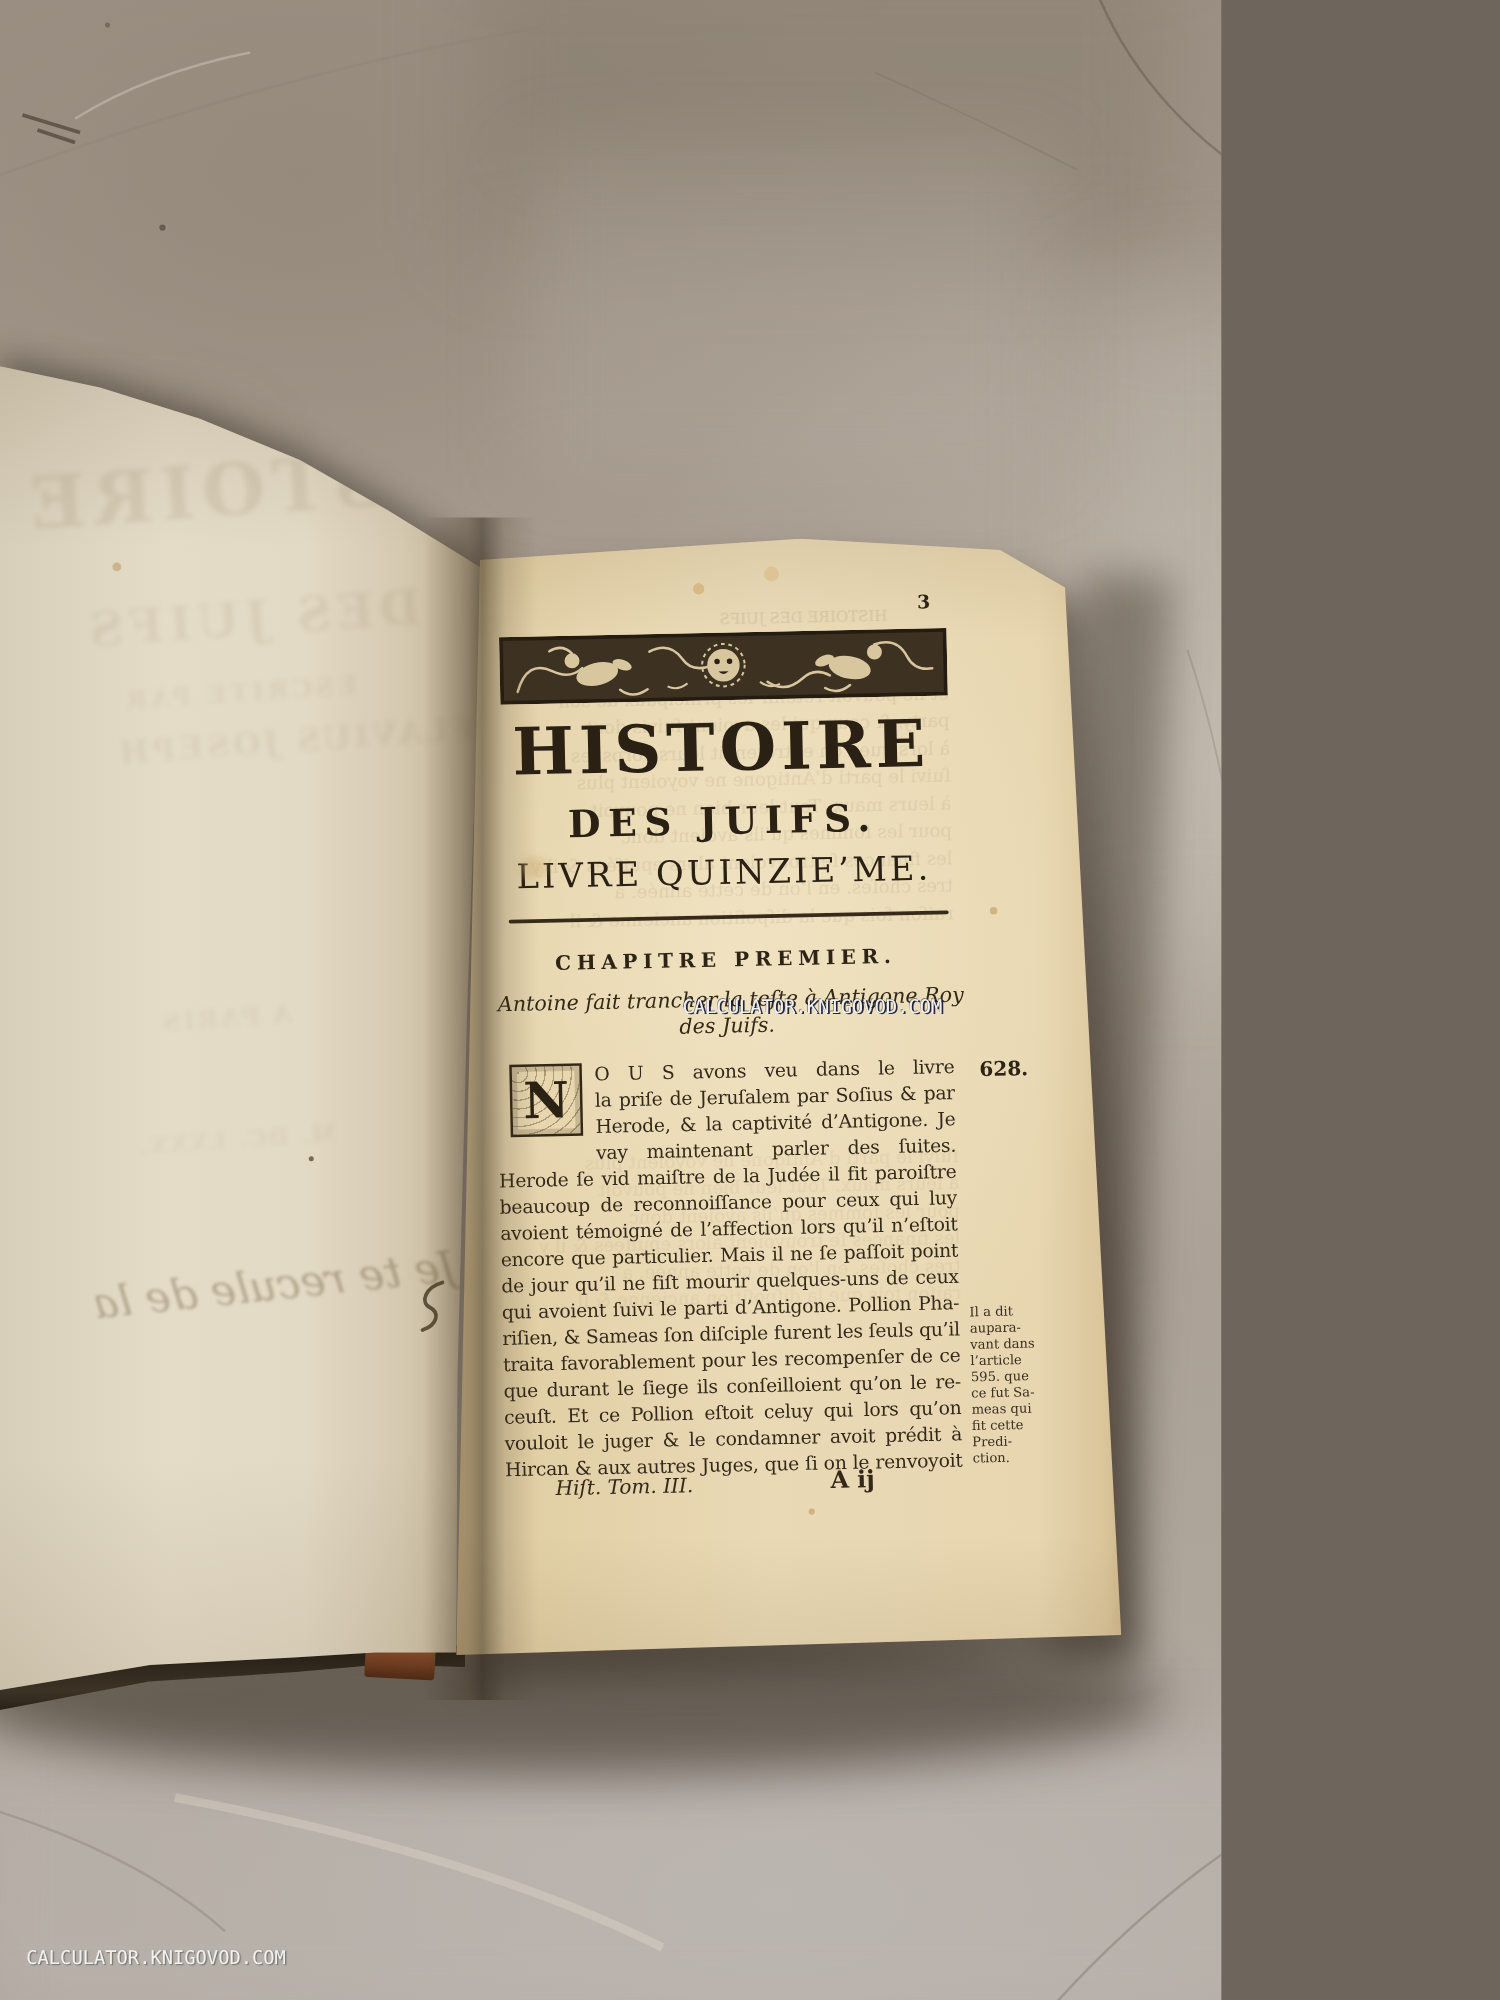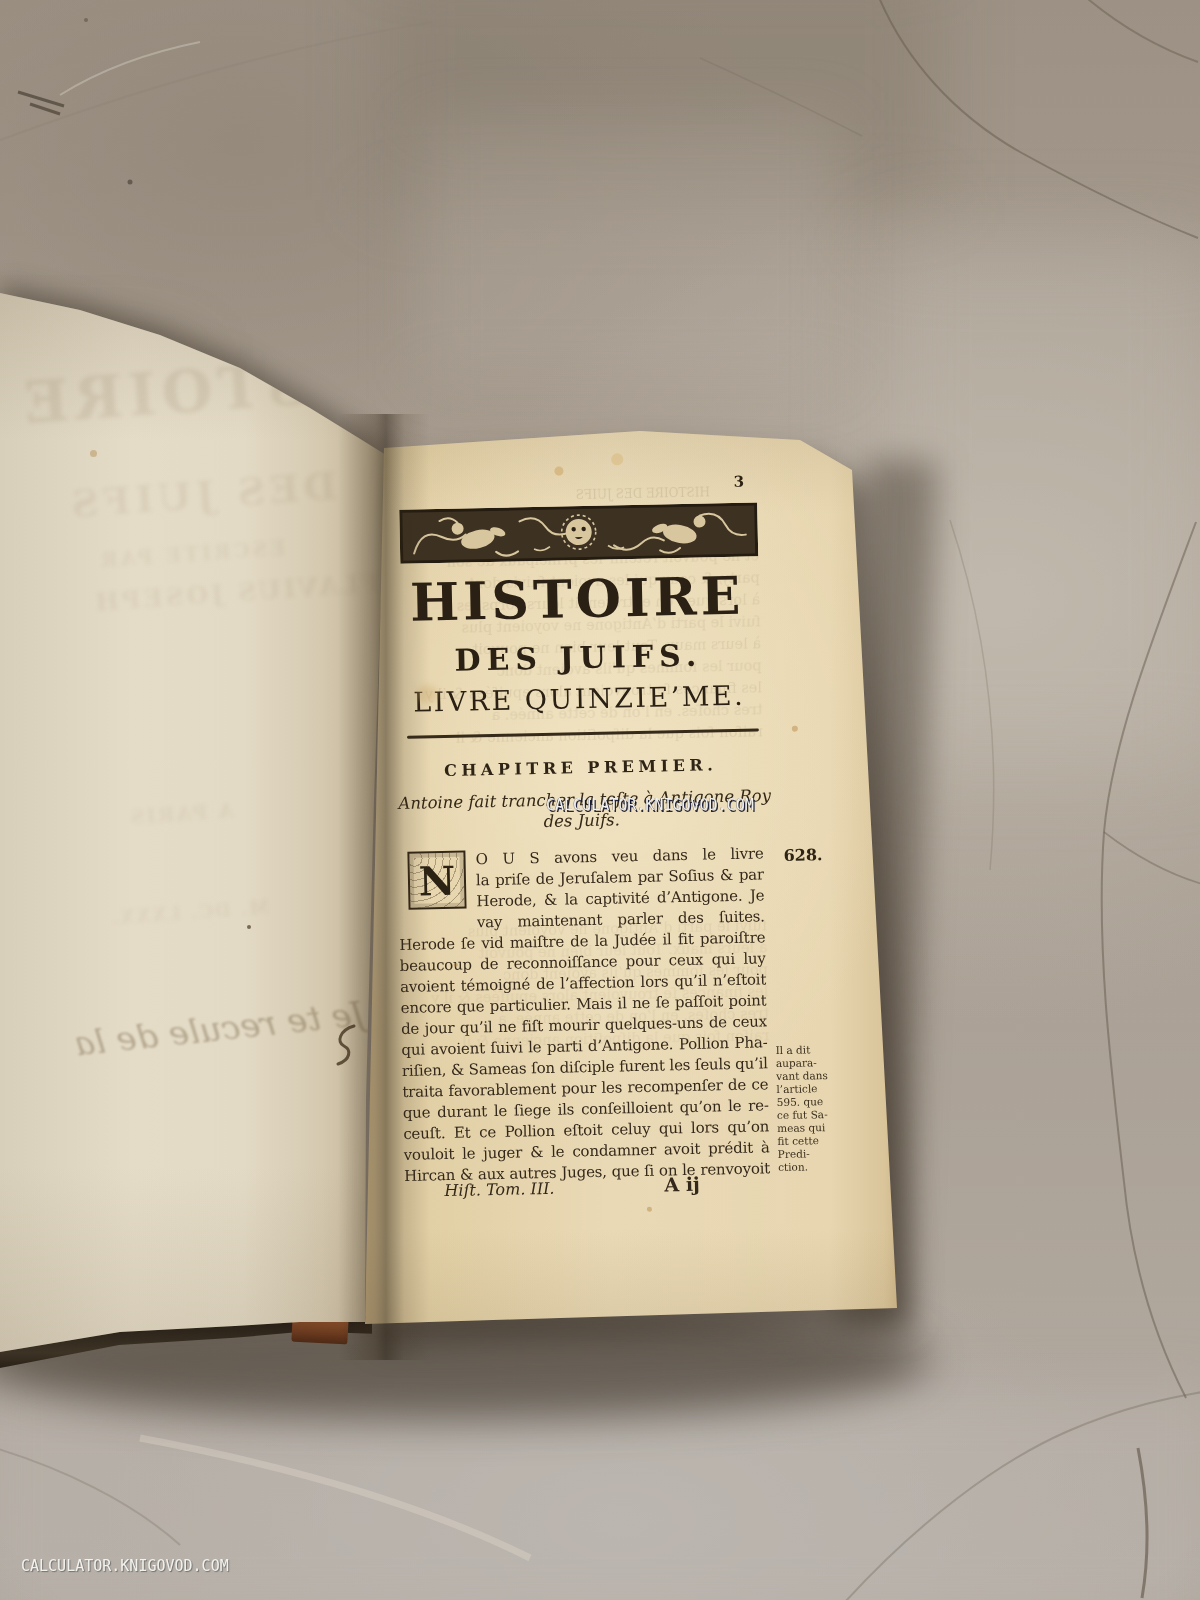--- a/index.html
+++ b/index.html
@@ -1,17 +1,17 @@
 <!DOCTYPE html>
 <html><head>
 <meta charset="utf-8">
 <style>
   html,body{margin:0;padding:0;background:#6e665c;}
   *{box-sizing:border-box;}
-  .scene{position:relative;width:1200px;height:1600px;overflow:hidden;
+  .scene{position:relative;width:977px;height:1600px;overflow:hidden;
     font-family:"DejaVu Serif",serif;
     background:
       radial-gradient(900px 700px at 1000px 600px, #bdb4a8 0%, rgba(189,180,168,0) 60%),
       radial-gradient(800px 520px at 240px 140px, #958a7c 0%, rgba(149,138,124,0) 65%),
       radial-gradient(760px 420px at 620px 1520px, #b9b3ad 0%, rgba(185,179,173,0) 70%),
       linear-gradient(180deg,#9c9184 0%,#a89d90 32%,#aba196 62%,#b2aaa1 100%);}
   .patch{position:absolute;pointer-events:none;}
   .p1{left:380px;top:-40px;width:560px;height:240px;background:rgba(118,108,94,.30);filter:blur(34px);}
   .p2{left:880px;top:240px;width:340px;height:520px;background:rgba(202,194,184,.30);filter:blur(42px);}
   .p3{left:-60px;top:360px;width:240px;height:520px;background:rgba(108,98,86,.25);filter:blur(40px);}

